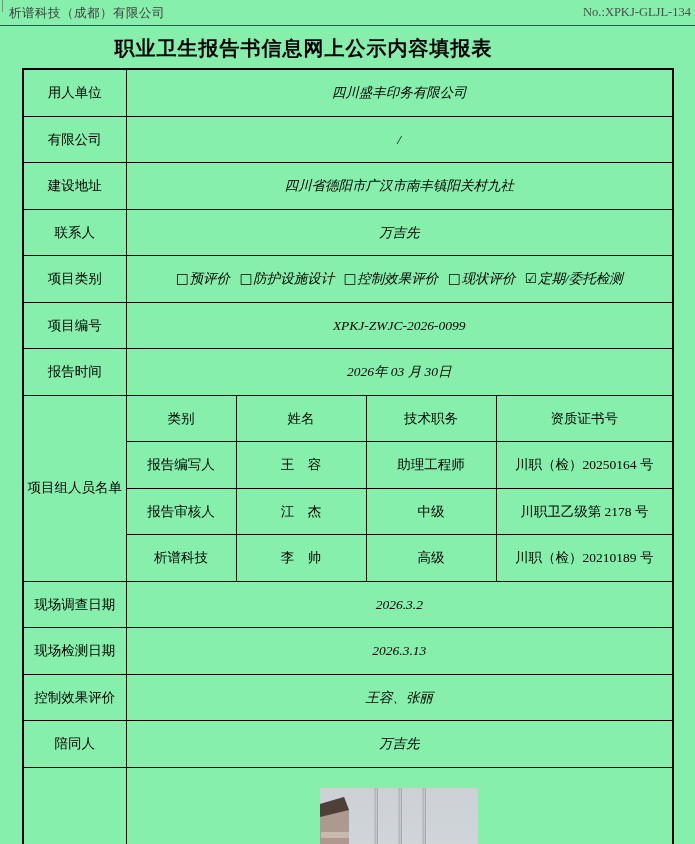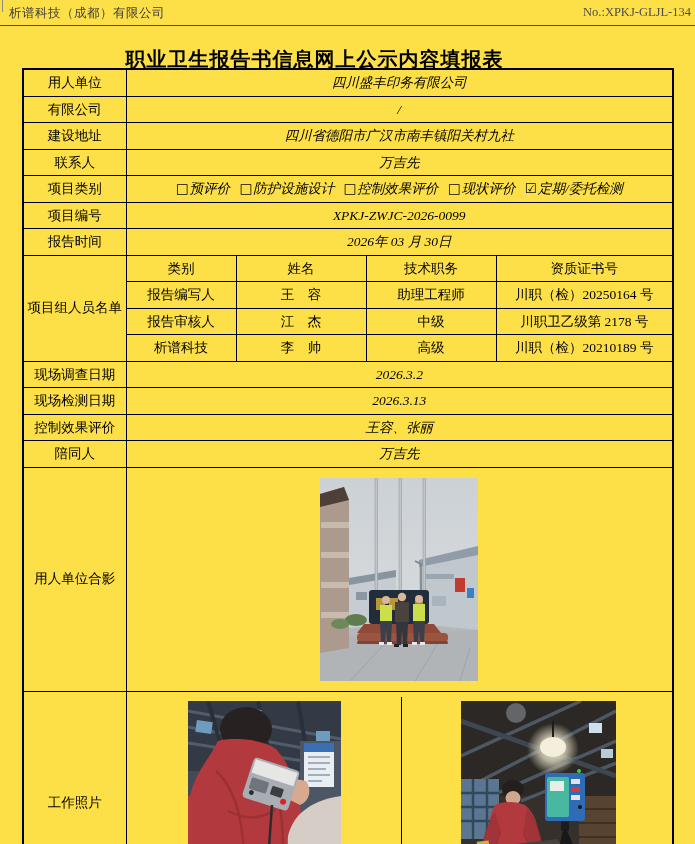--- a/index.html
+++ b/index.html
@@ -1,29 +1,29 @@
 <!DOCTYPE html>
 <html><head>
 <meta charset="utf-8">
 <style>
   html,body{margin:0;padding:0;background:#ffffff;}
-  .page{position:relative;width:695px;height:844px;background:#fde047;overflow:hidden;
+  .page{position:relative;width:695px;height:844px;background:#86efac;overflow:hidden;
         font-family:"Liberation Serif","DejaVu Serif",serif;color:#000;}
   
   .hdr-tick{position:absolute;left:2px;top:0;width:1px;height:12px;background:#8a8a8a;}
   .hdr-company{position:absolute;left:9px;top:5px;font-size:12.5px;color:#3d3d3d;letter-spacing:.5px;}
   .hdr-no{position:absolute;right:4px;top:5px;font-size:12.5px;color:#4d4d4d;text-align:center;}
   .hdr-rule{position:absolute;left:0;top:25px;width:695px;height:1px;background:#4a4a4a;}
-  .title{position:absolute;left:0;top:34px;width:605px;margin:12px;text-align:center;
+  .title{position:absolute;left:0;top:34px;width:605px;margin:1px;text-align:center;
          font-family:"DejaVu Sans","Liberation Sans",sans-serif;font-weight:bold;
          font-size:20px;letter-spacing:1px;color:#000;}
   
   table.form{position:absolute;left:22px;top:68px;width:650px;border-collapse:collapse;
              table-layout:fixed;border:2px solid #000;}
-  table.form td{border:1px solid #000;font-size:13.5px;line-height:1.15;padding:5px 2px;
+  table.form td{border:1px solid #000;font-size:13.5px;line-height:1.15;padding:15px 2px;
                 text-align:center;vertical-align:middle;overflow:hidden;}
   td.lbl{padding:1px 6px;}
   tr.r{height:22px;}
   tr.photo-r{height:213px;}
   td.val{text-align:center;font-style:italic;}
   .opt{white-space:nowrap;margin:8px 3px;}
   .opt .mark{margin-right:1px;font-family:"DejaVu Sans",sans-serif;}
   .catcell{letter-spacing:0;}
   td.photocell{padding:0;}
   .split{display:flex;width:100%;height:213px;align-items:center;}

